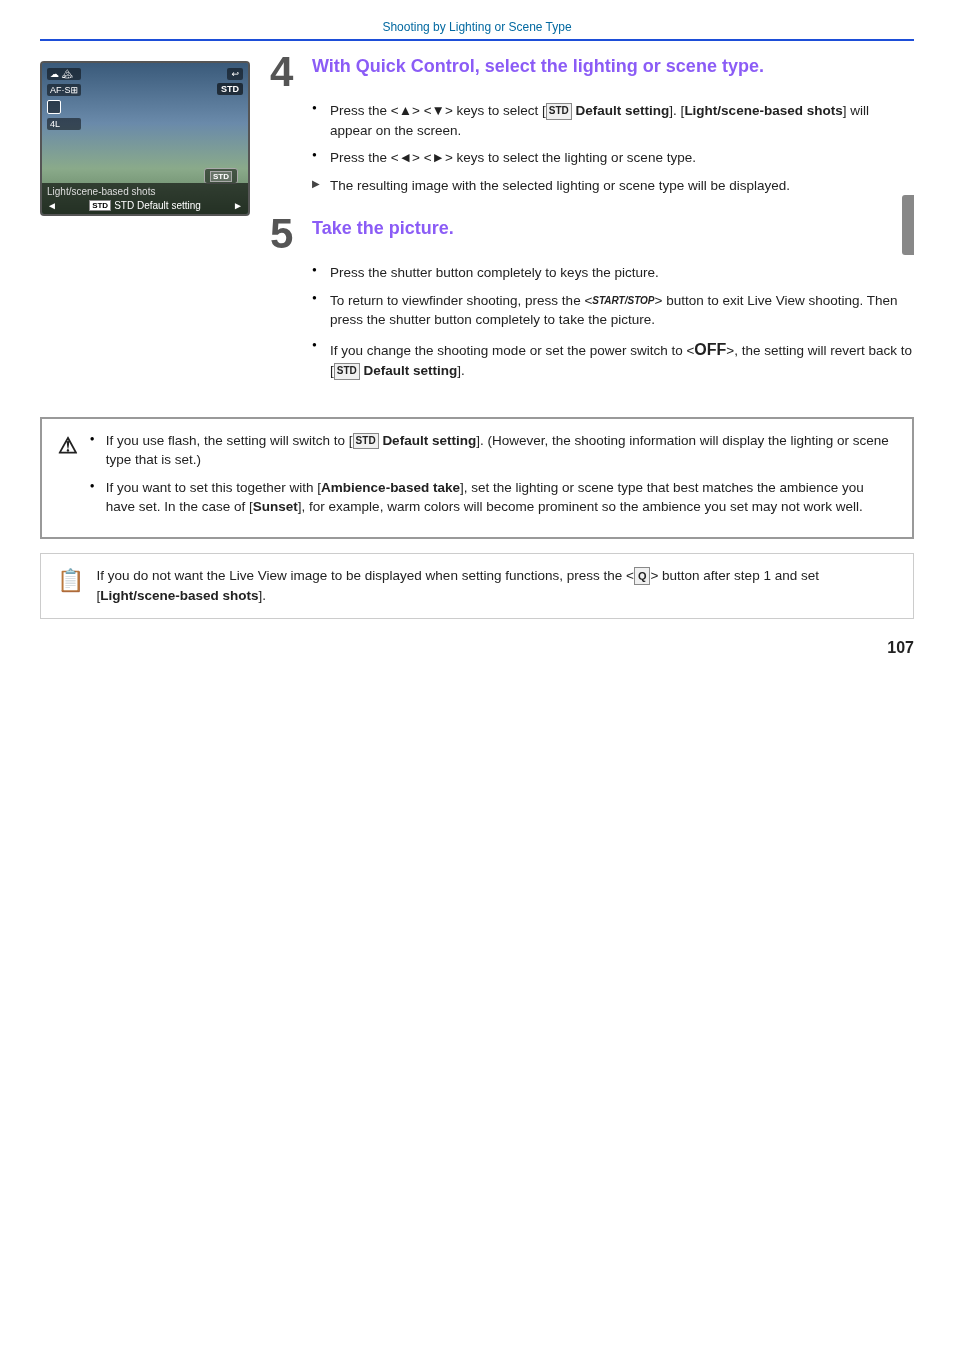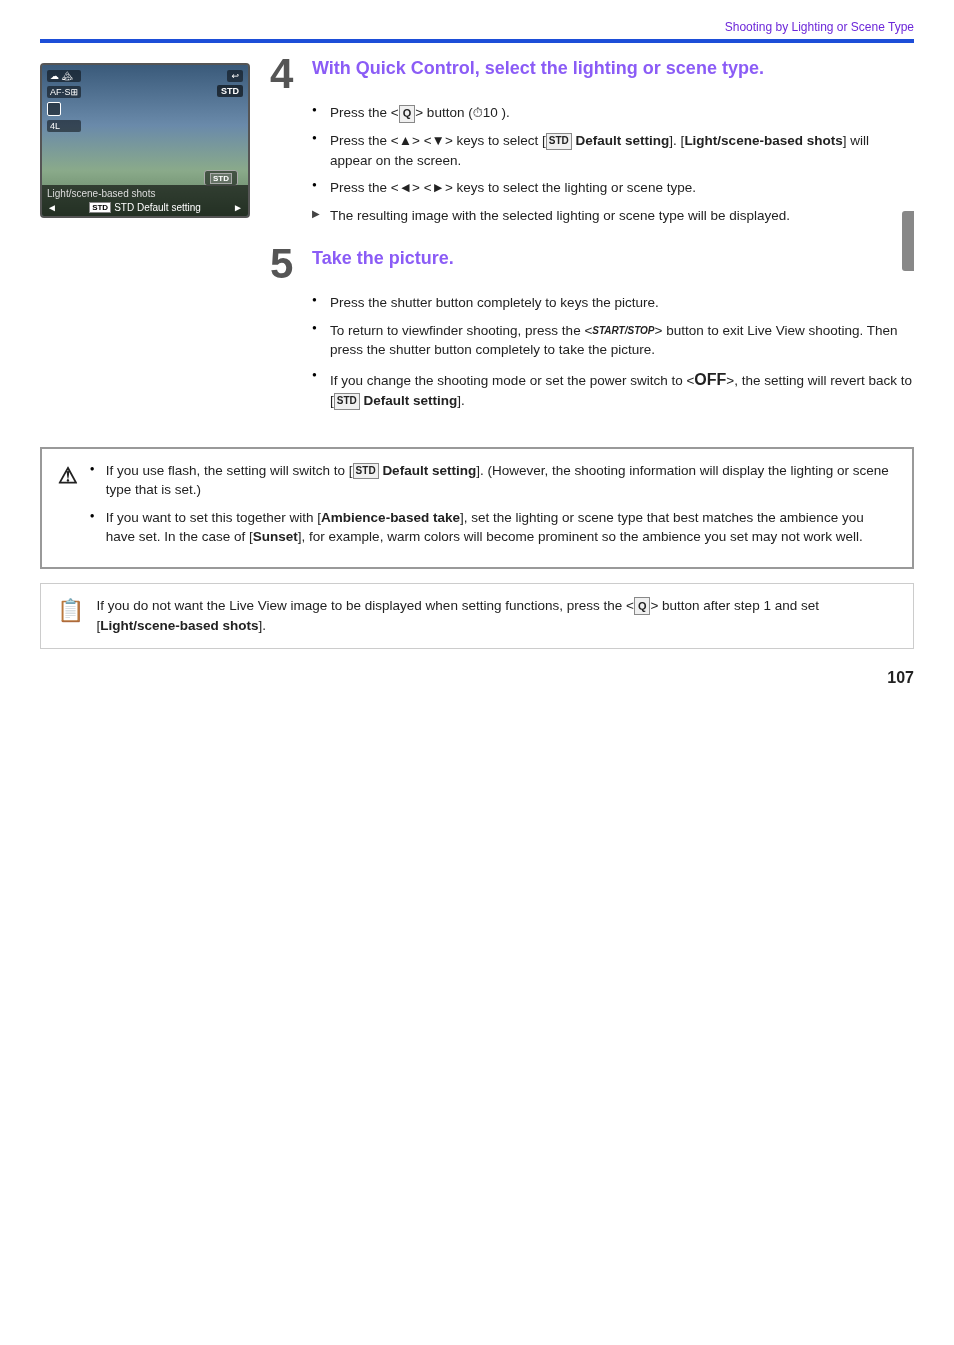--- a/index.html
+++ b/index.html
@@ -7,26 +7,26 @@
       background: #fff;
       font-family: Arial, Helvetica, sans-serif;
       font-size: 14px;
       color: #222;
       width: 954px;
       min-height: 1345px;
       padding: 20px 40px 30px 40px;
     }
 
     .page-header {
-      text-align: right;
+      text-align: center;
       font-size: 12px;
-      color: #6d28d9;
+      color: #0369a1;
       margin-bottom: 10px;
       padding-bottom: 5px;
-      border-bottom: 4px solid #1d4ed8;
+      border-bottom: 2px solid #1d4ed8;
     }
 
     .main-content {
       display: flex;
       gap: 20px;
       margin-top: 10px;
     }
 
     .left-panel {
       width: 210px;
@@ -368,23 +368,20 @@
 
     <div class="right-panel-wrapper" style="flex:1;">
       <div class="right-panel">
 
         <div class="step-section">
           <div class="step-header">
             <div class="step-number">4</div>
             <div class="step-title">With Quick Control, select the lighting or scene type.</div>
           </div>
           <ul class="step-bullets">
-            <li class="bullet">
-              Press the &lt;<span class="inline-box">Q</span>&gt; button (<span class="timer-sym">⏱</span>10 ).
-            </li>
             <li class="bullet">
               Press the &lt;▲&gt; &lt;▼&gt; keys to select
               [<span class="std-inline">STD</span> <strong>Default setting</strong>]. [<strong>Light/scene-based shots</strong>] will appear on the screen.
             </li>
             <li class="bullet">
               Press the &lt;◄&gt; &lt;►&gt; keys to select the lighting or scene type.
             </li>
             <li class="arrow">
               The resulting image with the selected lighting or scene type will be displayed.
             </li>

